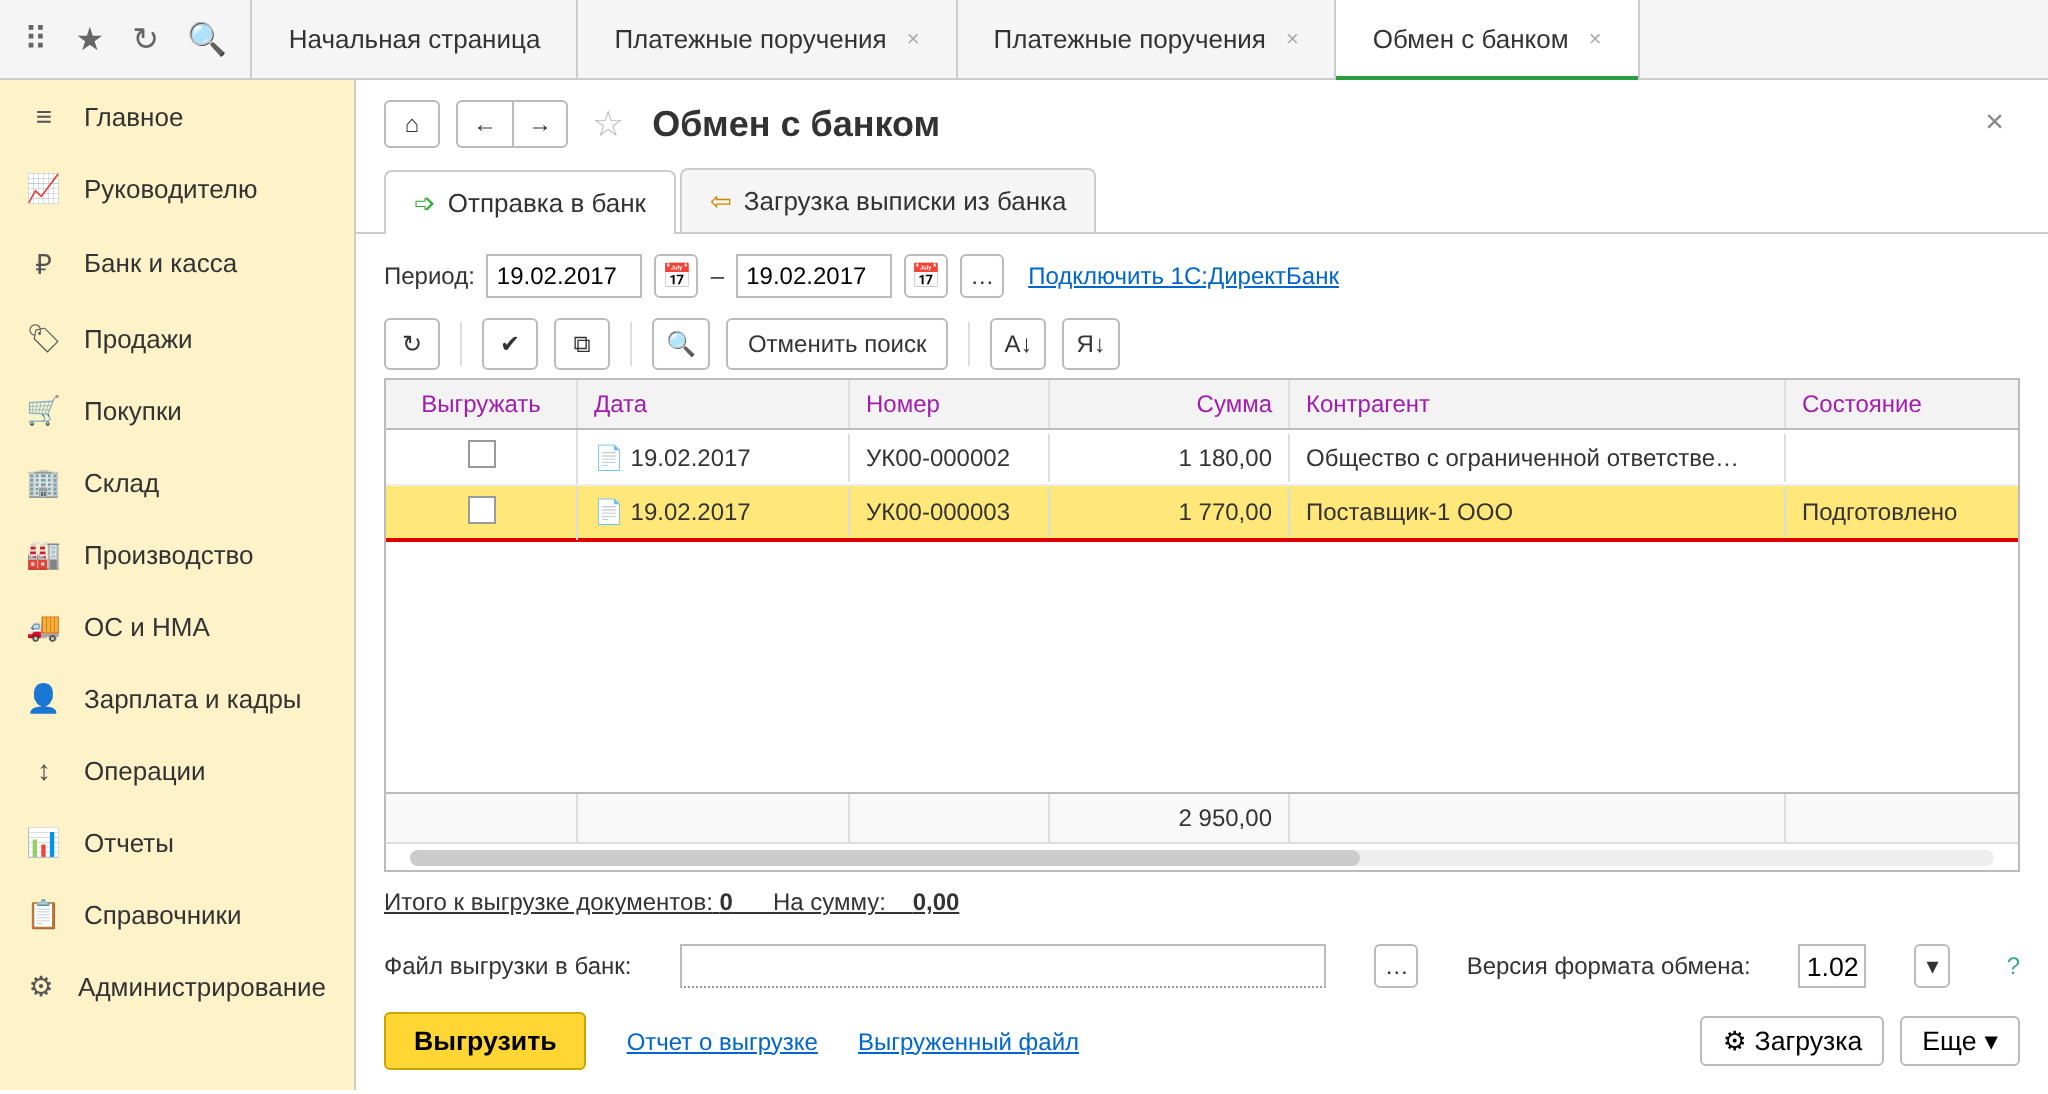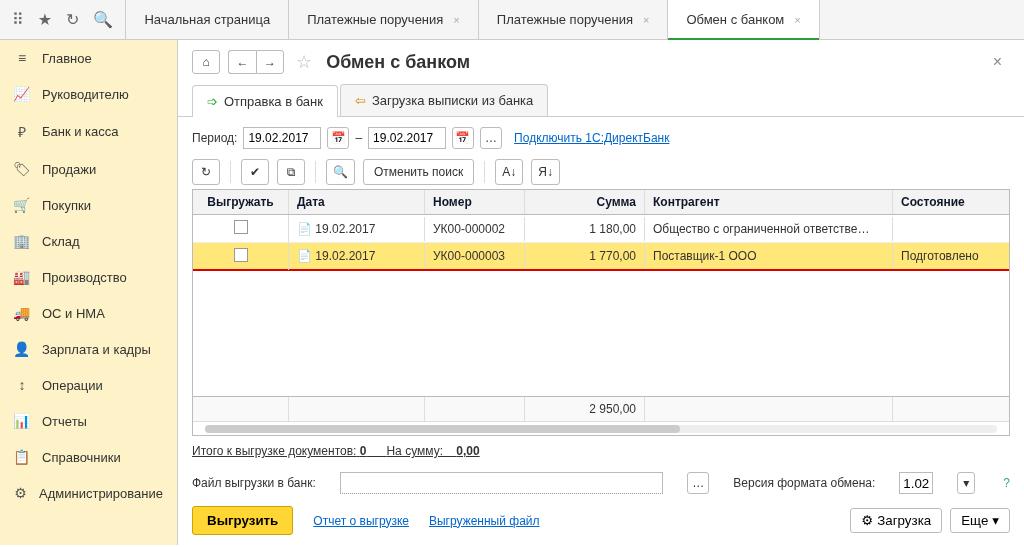--- a/index.html
+++ b/index.html
@@ -38,21 +38,21 @@
 .link { color: #0066cc; text-decoration: underline; cursor: pointer; margin-left: 6px; }
 
 .toolbar { display: flex; gap: 8px; margin-bottom: 4px; align-items: center; }
 .tbtn { height: 26px; min-width: 28px; border: 1px solid #bbb; background: #fff; border-radius: 3px; display: inline-flex; align-items: center; justify-content: center; cursor: pointer; padding: 0 6px; }
 .tbtn.text { padding: 0 10px; font-size: 12px; }
 .vsep { width: 1px; height: 22px; background: #ddd; margin: 0 2px; }
 
 .grid { border: 1px solid #bbb; flex: 1; display: flex; flex-direction: column; background: #fff; }
 .grid-head { display: flex; background: #f3f3f3; border-bottom: 1px solid #bbb; }
 .gh, .gc { padding: 5px 8px; border-right: 1px solid #ddd; text-align: left; font-size: 12px; }
-.gh { font-weight: bold; color: #0f172a; }
+.gh { font-weight: normal; color: #a21caf; }
 .c0 { width: 96px; text-align: center; }
 .c1 { width: 136px; }
 .c2 { width: 100px; }
 .c3 { width: 120px; text-align: right; }
 .c4 { width: 248px; }
 .c5 { flex: 1; border-right: none; }
 .grid-row { display: flex; border-bottom: 1px solid #eee; height: 28px; align-items: center; }
 .grid-row.sel { background: #ffe77a; border-bottom: 2px solid #d00; }
 .grid-body { flex: 1; }
 .grid-foot { display: flex; border-top: 1px solid #bbb; background: #f9f9f9; }

